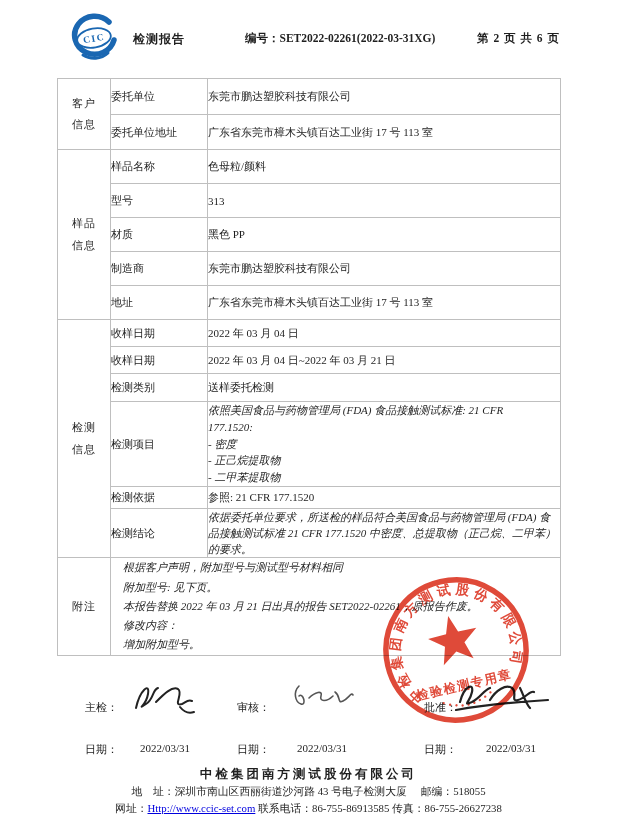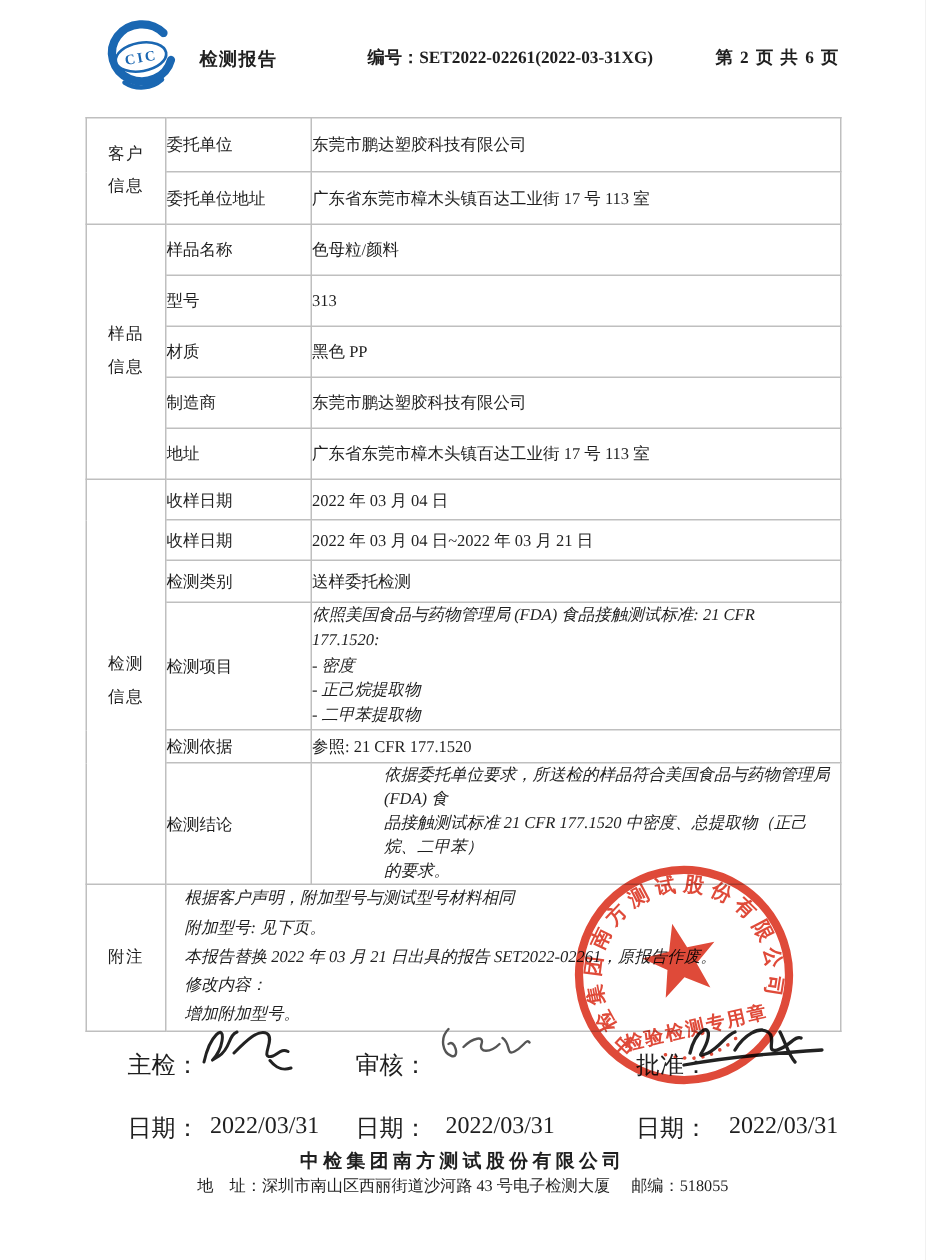--- a/index.html
+++ b/index.html
@@ -31,27 +31,27 @@
   tr.sec td{border-top:1.5px solid #9d9d9d;}
   td.seclabel{
     text-align:center;
     border-right:1px solid #b5b5b5;
   }
   td.seclabel span{display:inline-block;width:2.4em;line-height:1.95;text-align:center;letter-spacing:1px;}
   td.field{padding-left:12px;}
   td.val{padding-left:15px;}
   td.top{vertical-align:top;font-style:italic;}
   .ln{line-height:16.8px;}
-  .ln-c{line-height:16px;margin-left:48px;}
+  .ln-c{line-height:16px;}
   .note-ln{line-height:19.3px;}
   .pt4{padding-top:4px;}
   .pt2{padding-top:3px;}
   .pt6{padding-top:5px;}
   
-  .sigzone{position:absolute;left:0;top:660px;width:617px;height:110px;font-size:16px;text-decoration:underline;}
+  .sigzone{position:absolute;left:0;top:660px;width:617px;height:110px;font-size:11px;text-decoration:underline;}
   .sigzone .lab{position:absolute;white-space:nowrap;}
   .sig-svg{position:absolute;}
   
   .stamp{
     position:absolute;left:373px;top:567px;width:166px;height:166px;
     transform:rotate(-13deg);
     mix-blend-mode:multiply;opacity:.92;z-index:5;
     pointer-events:none;
   }
   
@@ -213,15 +213,20 @@
         <circle cx="18" cy="52" r="1.2"></circle>
         <circle cx="24" cy="49" r="1.2"></circle>
     </g>
   </svg>
 
   <div class="ftr">
     <div class="ftr-co">中检集团南方测试股份有限公司</div>
     <div class="ftr-line">
       <span>地　址：</span><span>深圳市南山区西丽街道沙河路 43 号电子检测大厦</span><span class="gap"></span><span>邮编：</span><span>518055</span>
     </div>
+    <div class="ftr-line">
+      <span>网址：</span><a href="#">Http://www.ccic-set.com</a>
+      <span>联系电话：</span><span>86-755-86913585</span>
+      <span>传真：</span><span>86-755-26627238</span>
+    </div>
   </div>
 
 </div>
 
 </body></html>

